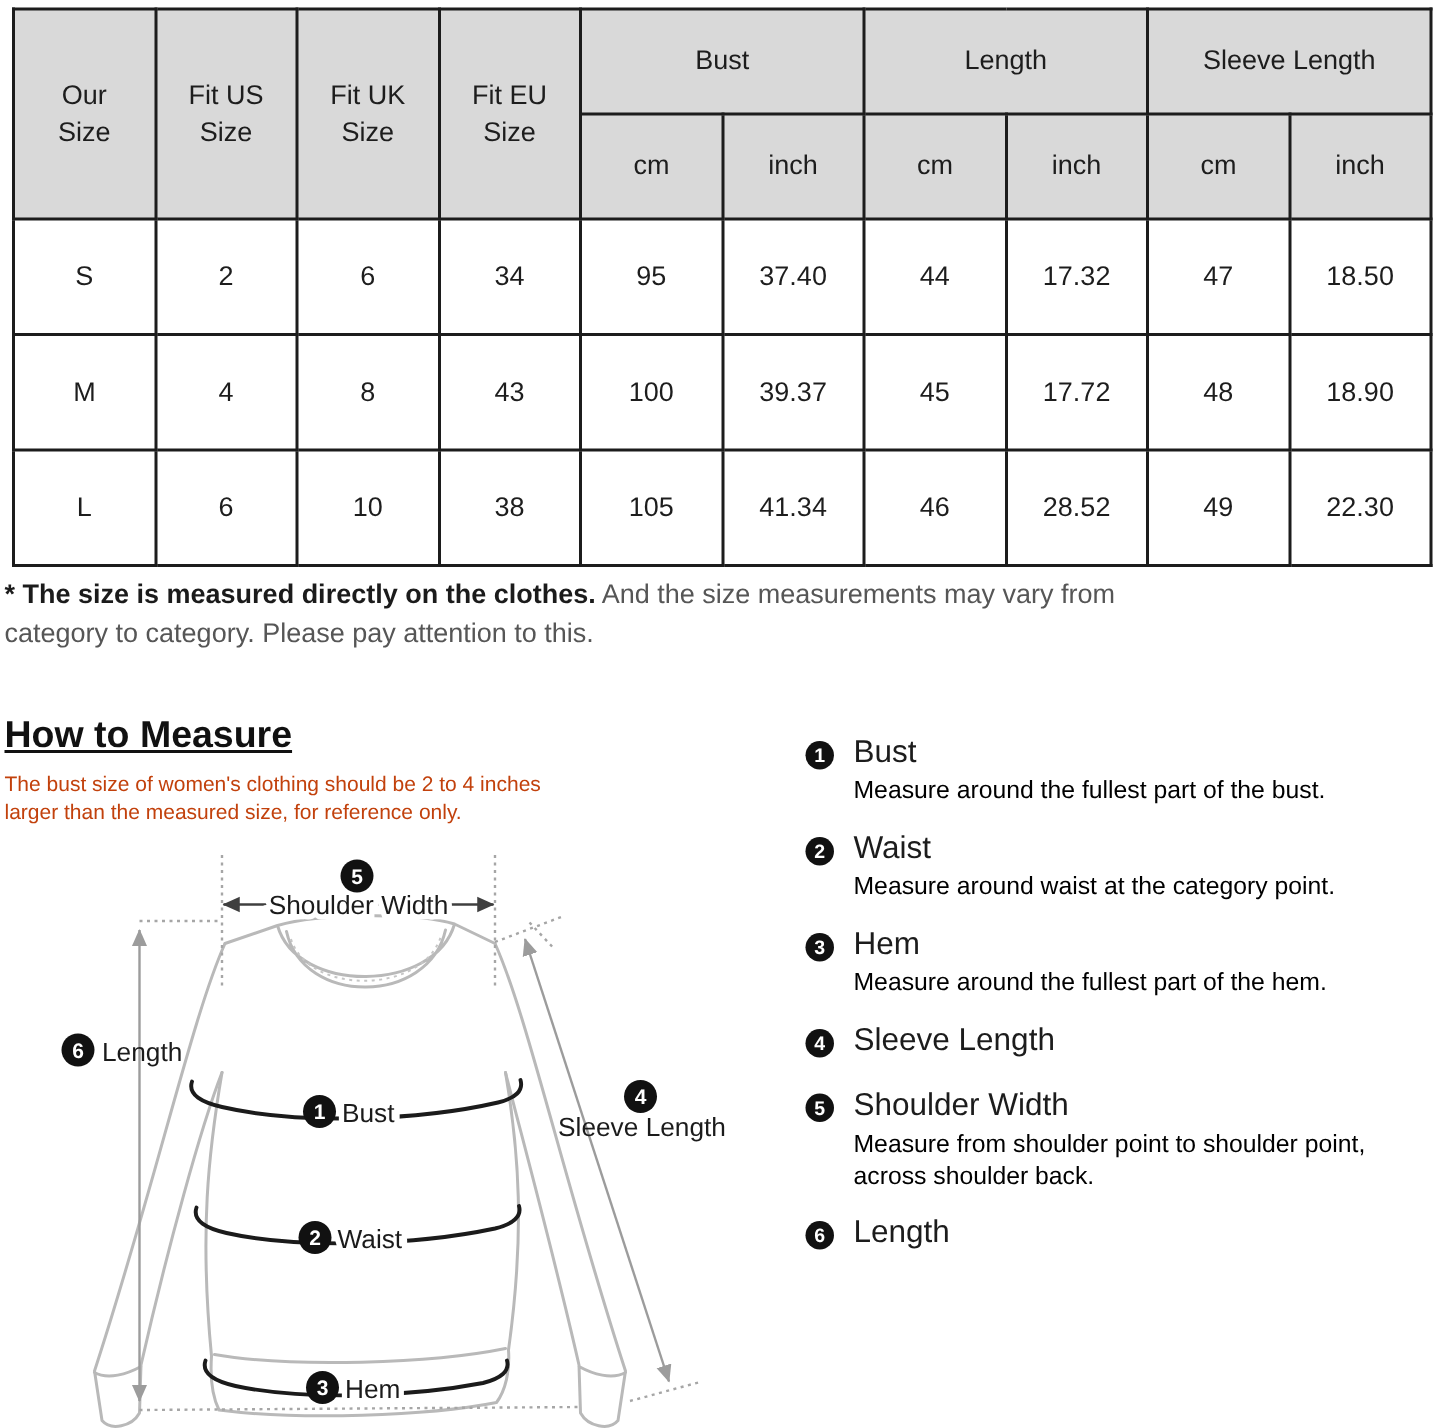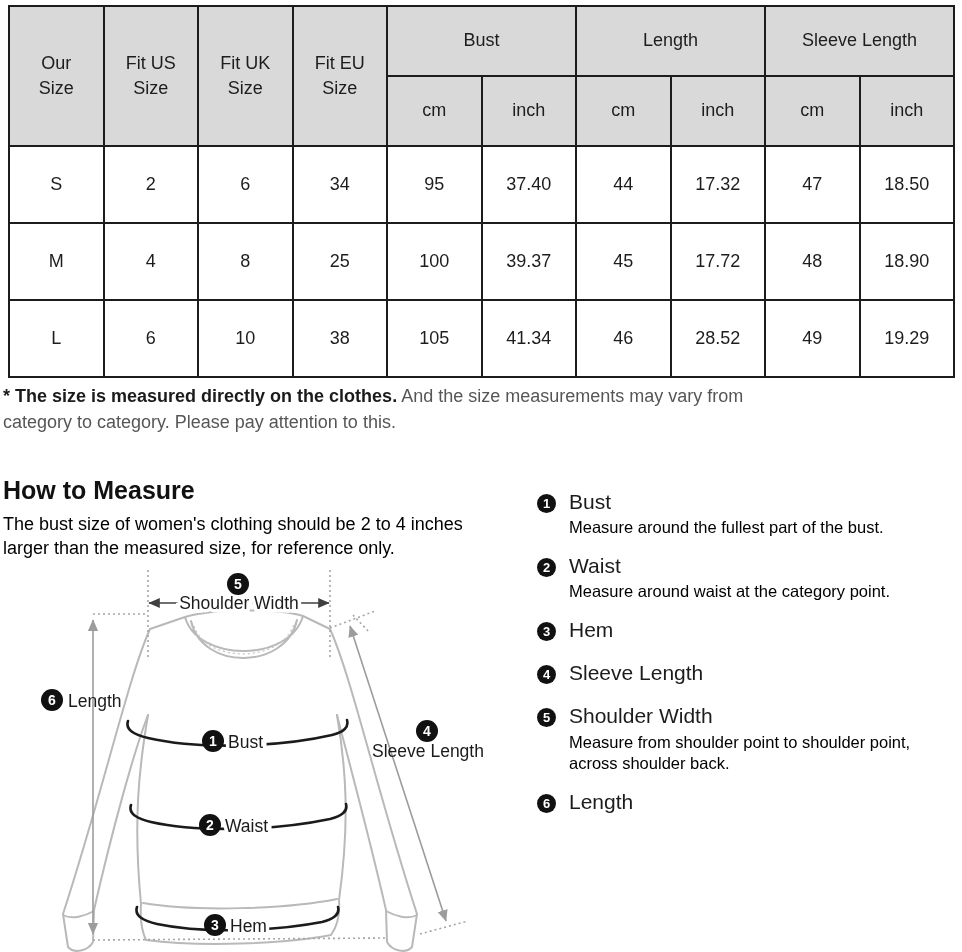--- a/index.html
+++ b/index.html
@@ -26,21 +26,21 @@
     font-size:18px;line-height:1.42;color:#565656;white-space:pre-line;
   }
   .note b{color:#1b1b1b;font-weight:700;}
   
   .how-title{
     position:absolute;left:3px;top:476px;
     font-size:25px;font-weight:700;color:#111;
   }
   .how-sub{
     position:absolute;left:3px;top:513px;
-    font-size:18px;line-height:1.33;color:#000000;white-space:pre-line;
+    font-size:14px;line-height:1.33;color:#c2410c;white-space:pre-line;
   }
   
   .diagram{position:absolute;left:0;top:563px;}
   svg text{font-family:"Liberation Sans",sans-serif;}
   .svg-label{font-size:17.5px;fill:#1b1b1b;}
   .halo{stroke:#ffffff;stroke-width:7px;paint-order:stroke;}
   .badge-num{font-size:14px;font-weight:700;fill:#ffffff;text-anchor:middle;}
   
   .measure-list{position:absolute;left:537px;top:490px;width:420px;}
   .mi{display:flex;align-items:flex-start;margin-bottom:16px;}
@@ -97,47 +97,47 @@
       <td>37.40</td>
       <td>44</td>
       <td>17.32</td>
       <td>47</td>
       <td>18.50</td>
     </tr>
     <tr>
       <td>M</td>
       <td>4</td>
       <td>8</td>
-      <td>25</td>
+      <td>43</td>
       <td>100</td>
       <td>39.37</td>
       <td>45</td>
       <td>17.72</td>
       <td>48</td>
       <td>18.90</td>
     </tr>
     <tr>
       <td>L</td>
       <td>6</td>
       <td>10</td>
       <td>38</td>
       <td>105</td>
       <td>41.34</td>
       <td>46</td>
       <td>28.52</td>
       <td>49</td>
-      <td>19.29</td>
+      <td>22.30</td>
     </tr>
   </tbody>
 </table>
 
 <p class="note"><b>* The size is measured directly on the clothes.</b><span> And the size measurements may vary from
 category to category. Please pay attention to this.</span></p>
 
-<h2 class="how-title" style="margin:0;">How to Measure</h2>
+<h2 class="how-title" style="margin:0;text-decoration:underline;">How to Measure</h2>
 <p class="how-sub" style="margin:0;">The bust size of women's clothing should be 2 to 4 inches
 larger than the measured size, for reference only.</p>
 
 <svg class="diagram" width="530" height="389" viewBox="0 0 530 389">
   <defs>
     <marker id="mG" viewBox="0 0 10 10" refX="8.5" refY="5" markerWidth="8" markerHeight="8" orient="auto-start-reverse">
       <path d="M0,1 L9,5 L0,9 z" fill="#9c9c9c"></path>
     </marker>
     <marker id="mD" viewBox="0 0 10 10" refX="8.5" refY="5" markerWidth="7.5" markerHeight="7.5" orient="auto-start-reverse">
       <path d="M0,1 L9,5 L0,9 z" fill="#3f3f3f"></path>
@@ -208,20 +208,21 @@
     <span class="mi-badge">2</span>
     <div class="mi-body">
       <div class="mi-title">Waist</div>
       <div class="mi-desc">Measure around waist at the category point.</div>
     </div>
   </div>
   <div class="mi">
     <span class="mi-badge">3</span>
     <div class="mi-body">
       <div class="mi-title">Hem</div>
+      <div class="mi-desc">Measure around the fullest part of the hem.</div>
     </div>
   </div>
   <div class="mi">
     <span class="mi-badge">4</span>
     <div class="mi-body">
       <div class="mi-title">Sleeve Length</div>
     </div>
   </div>
   <div class="mi">
     <span class="mi-badge">5</span>

